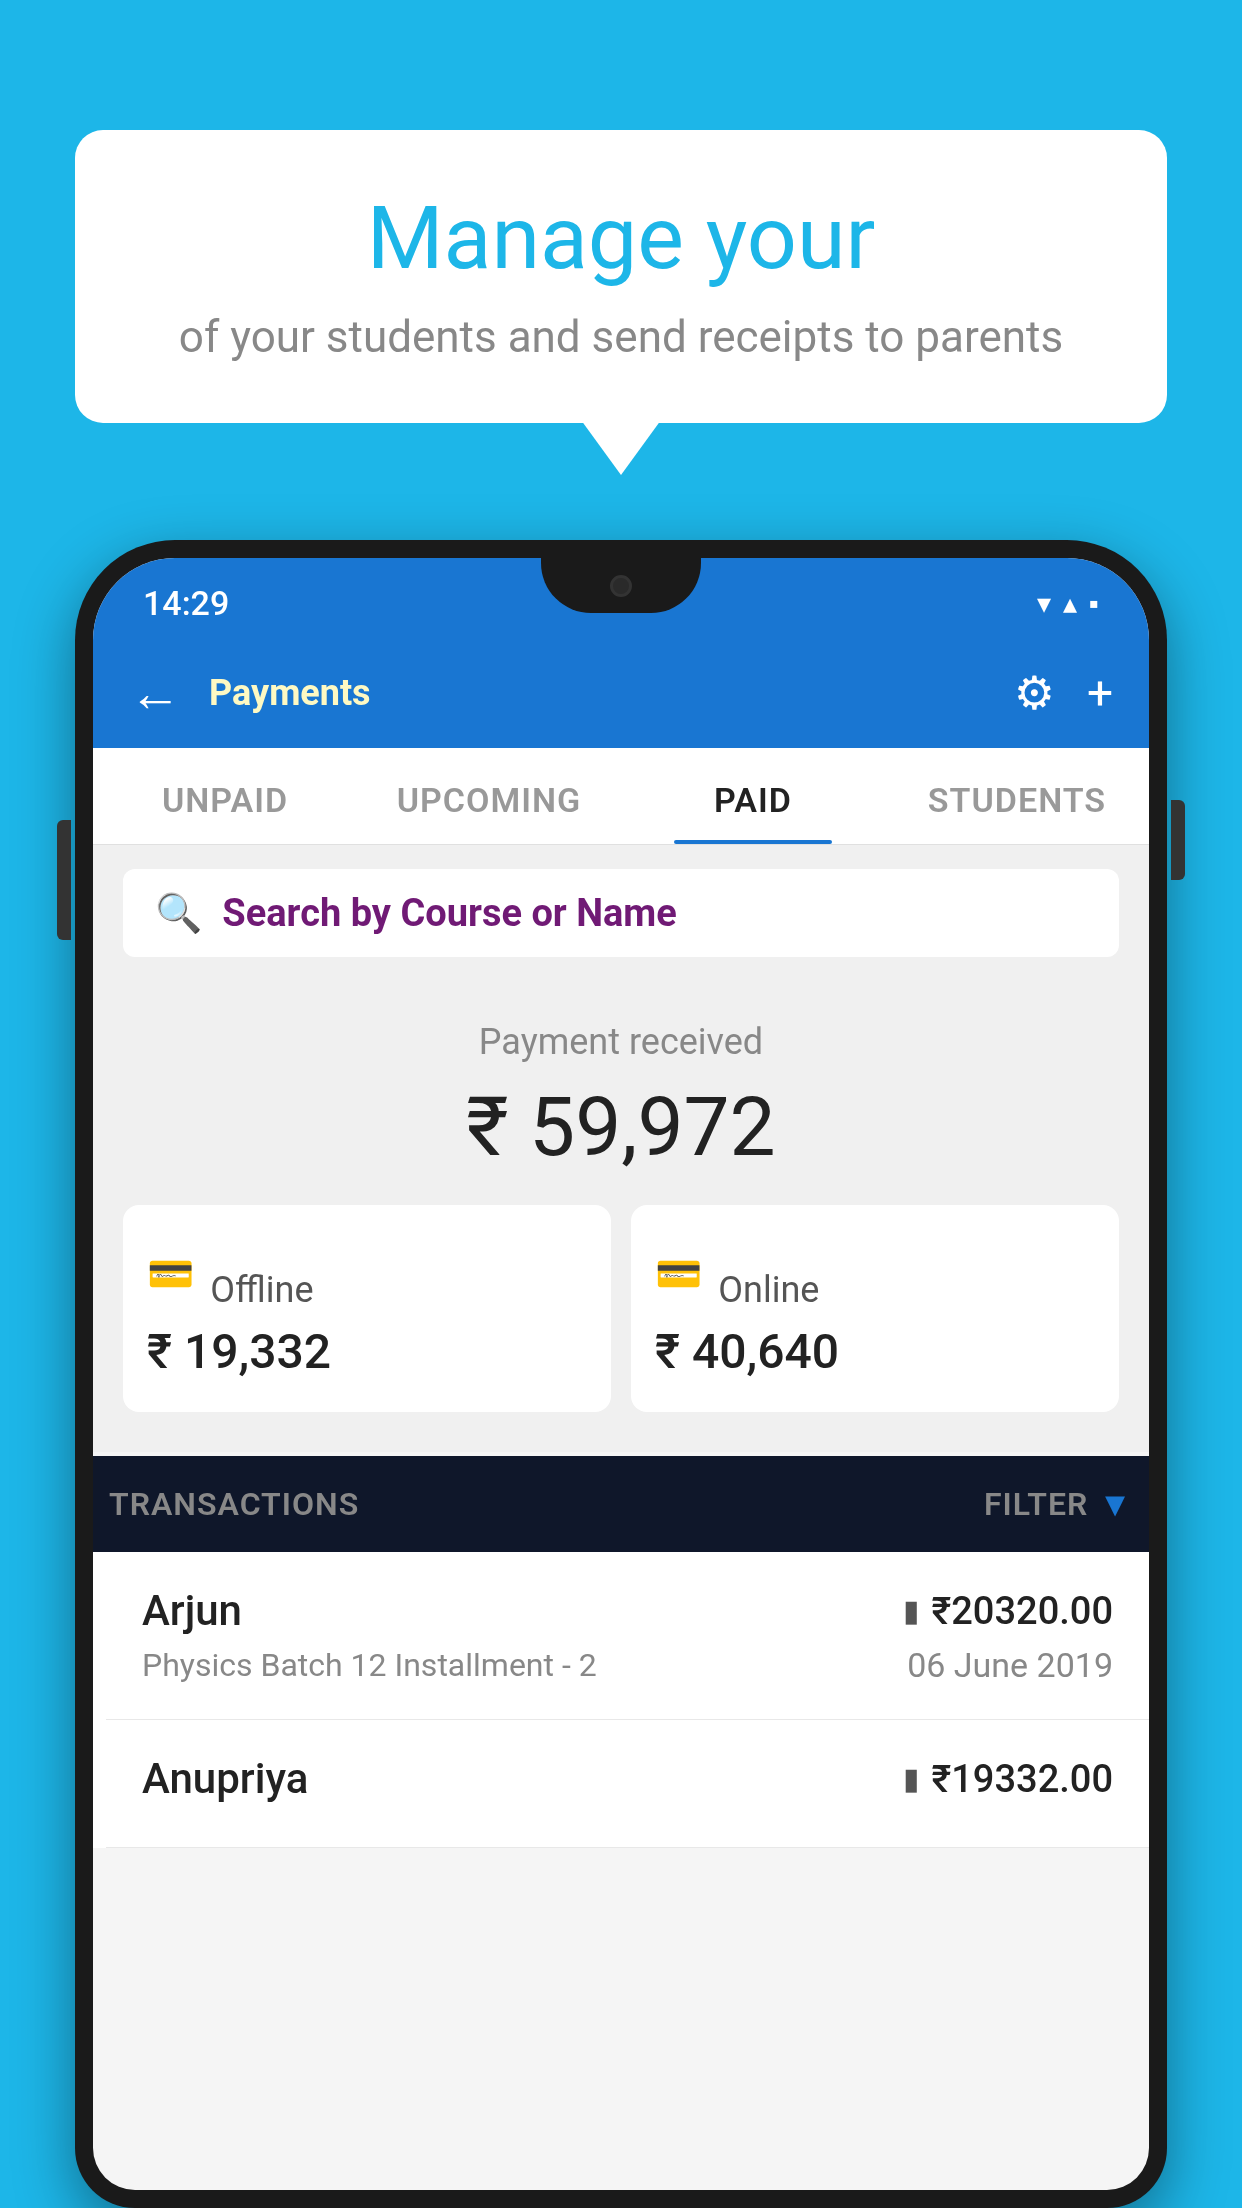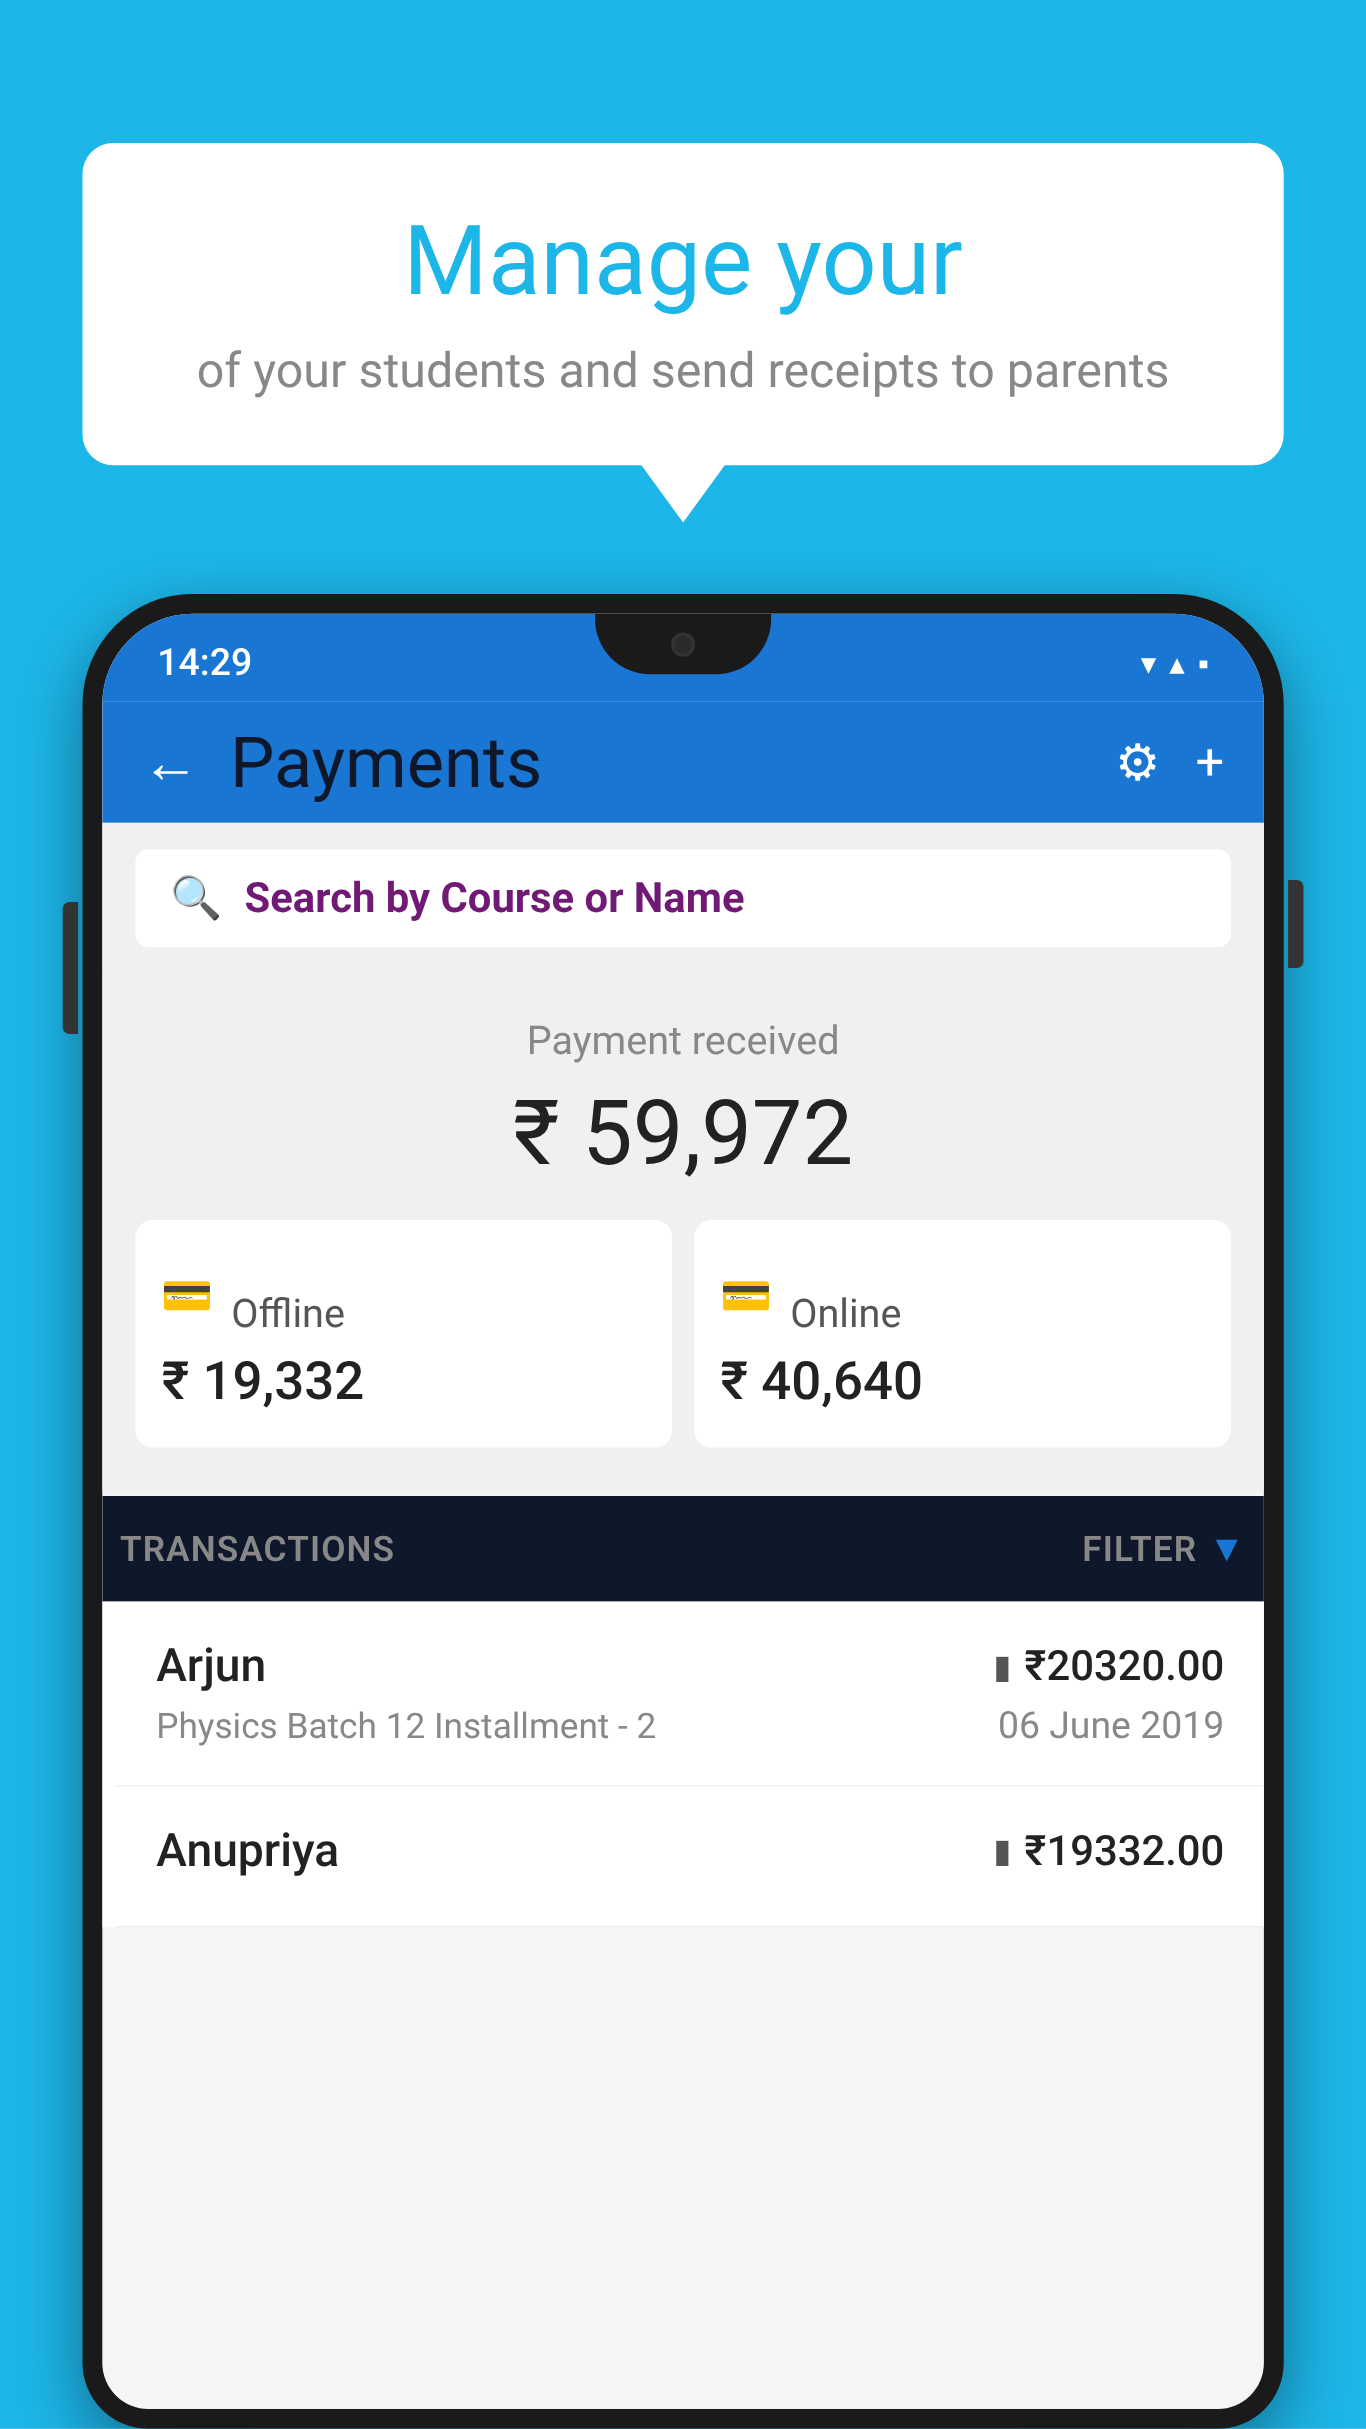--- a/index.html
+++ b/index.html
@@ -162,23 +162,23 @@
       gap: 28px;
     }
 
     .back-arrow {
       color: white;
       font-size: 52px;
       cursor: pointer;
     }
 
     .app-title {
-      color: #0f172a;
-      font-size: 64px;
-      font-weight: 400;
+      color: #fef9c3;
+      font-size: 36px;
+      font-weight: 700;
       flex: 1;
     }
 
     .app-bar-icons {
       display: flex;
       align-items: center;
       gap: 32px;
     }
 
     .settings-icon, .add-icon {
@@ -425,20 +425,34 @@
 
     <div class="app-bar">
       <span class="back-arrow">←</span>
       <span class="app-title">Payments</span>
       <div class="app-bar-icons">
         <span class="settings-icon">⚙</span>
         <span class="add-icon">+</span>
       </div>
     </div>
 
+    <div class="tabs">
+      <div class="tab">
+        <span>UNPAID</span>
+      </div>
+      <div class="tab">
+        <span>UPCOMING</span>
+      </div>
+      <div class="tab active">
+        <span>PAID</span>
+      </div>
+      <div class="tab">
+        <span>STUDENTS</span>
+      </div>
+    </div>
 
     <div class="search-container">
       <div class="search-bar">
         <span class="search-icon-el">🔍</span>
         <span class="search-placeholder">Search by Course or Name</span>
       </div>
     </div>
 
     <div class="payment-section">
       <div class="payment-label">Payment received</div>

